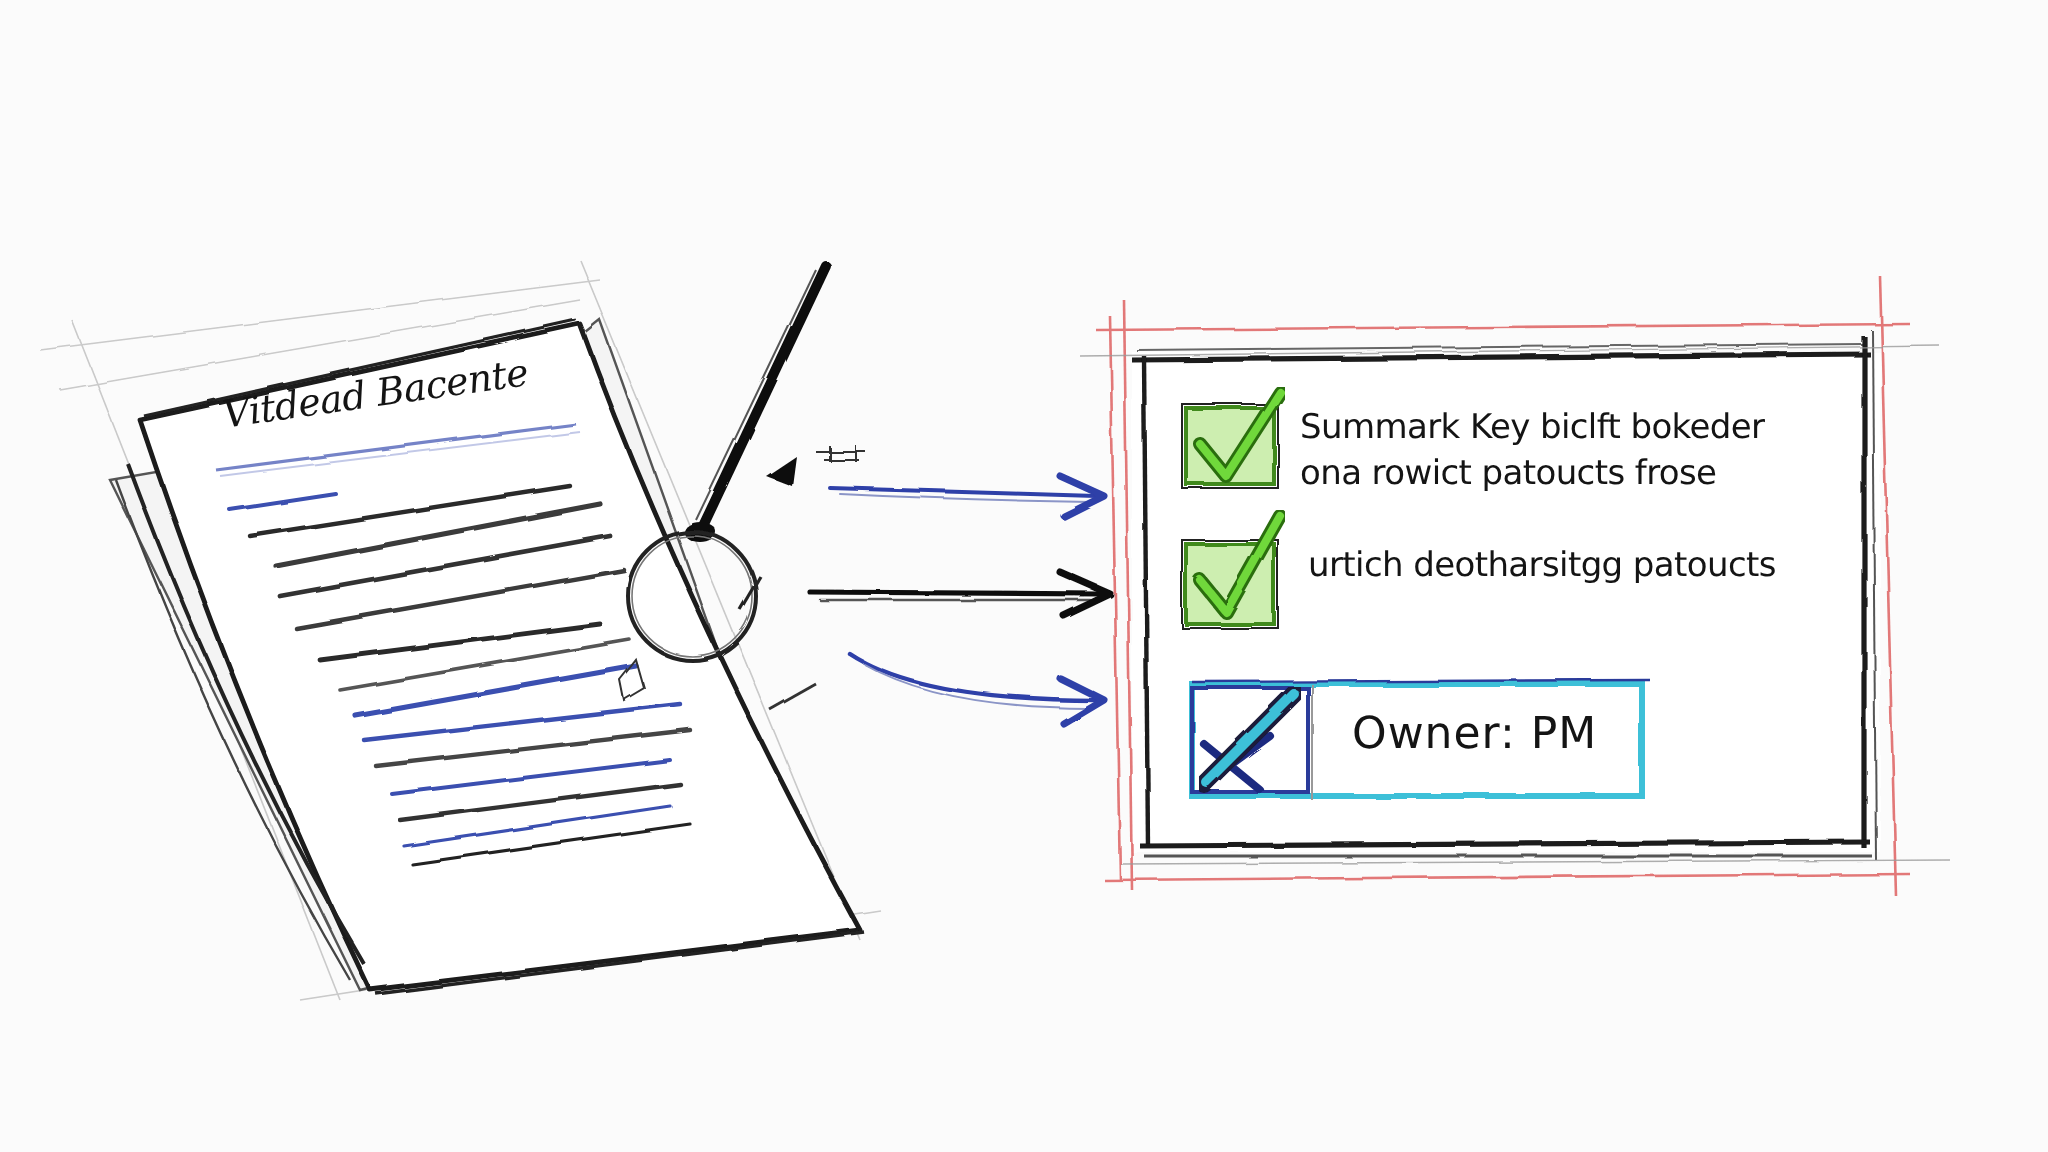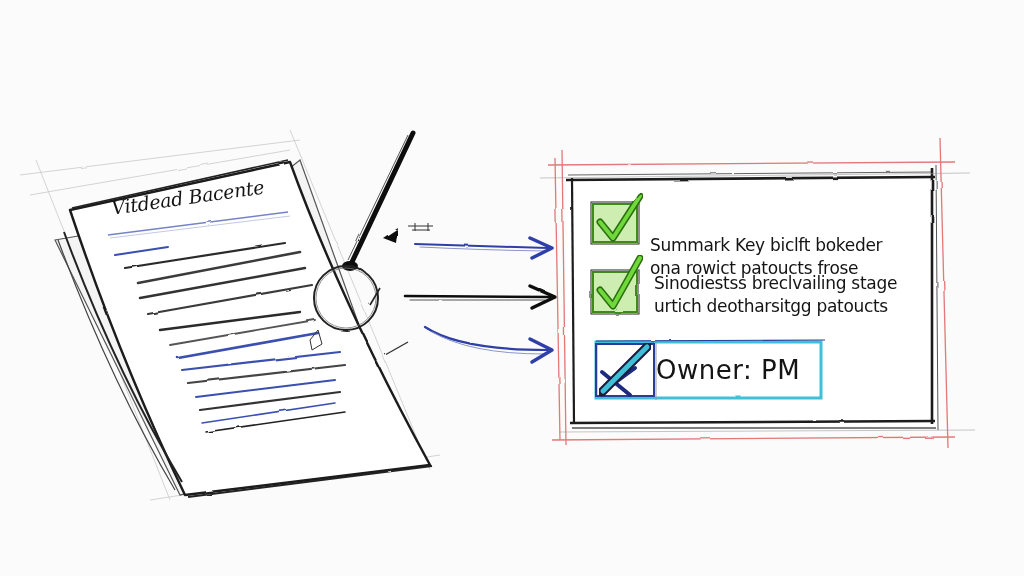--- a/index.html
+++ b/index.html
@@ -23,25 +23,25 @@
     font-size: 19px;
     transform: rotate(-8deg);
     transform-origin: left top;
     font-family: "DejaVu Serif", serif;
     font-style: italic;
   }
   .item-text {
     font-size: 17px;
     line-height: 23px;
   }
-  .item1 { left: 650px; top: 203px; margin-top: 31px; }
+  .item1 { left: 650px; top: 203px; }
   .item2 { left: 654px; top: 272px; }
   .owner-text {
-    left: 656px; top: 355px;
-    font-size: 26px;
+    left: 676px; top: 355px;
+    font-size: 22px;
     letter-spacing: 0.5px;
   }
 </style>
 </head>
 <body>
 
 <div class="canvas">
 
   <svg class="sketch" width="1024" height="576" viewBox="0 0 1024 576">
     <defs>
@@ -177,18 +177,17 @@
   </svg>
 
   <div class="hand doc-title">Vitdead Bacente</div>
 
   <div class="hand item-text item1">
     <div>Summark Key biclft bokeder</div>
     <div>ona rowict patoucts frose</div>
   </div>
 
   <div class="hand item-text item2">
-    <div>Sinodiestss breclvailing stage</div>
     <div>urtich deotharsitgg patoucts</div>
   </div>
 
   <div class="hand owner-text">Owner: PM</div>
 </div>
 
 </body></html>

